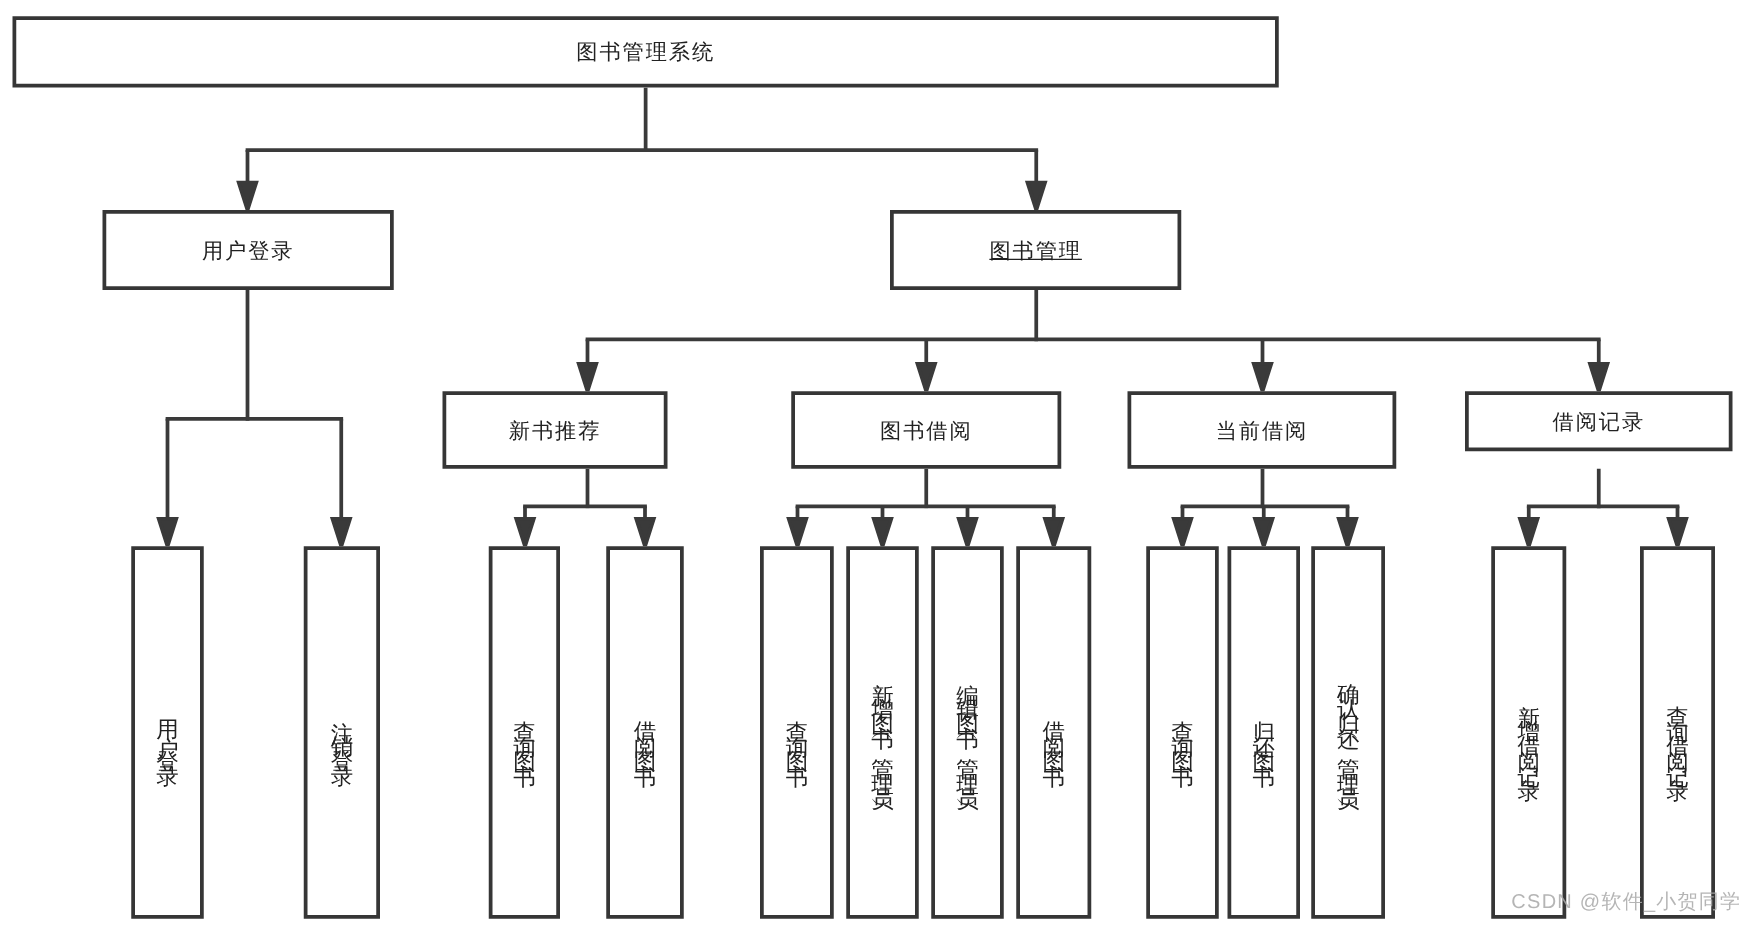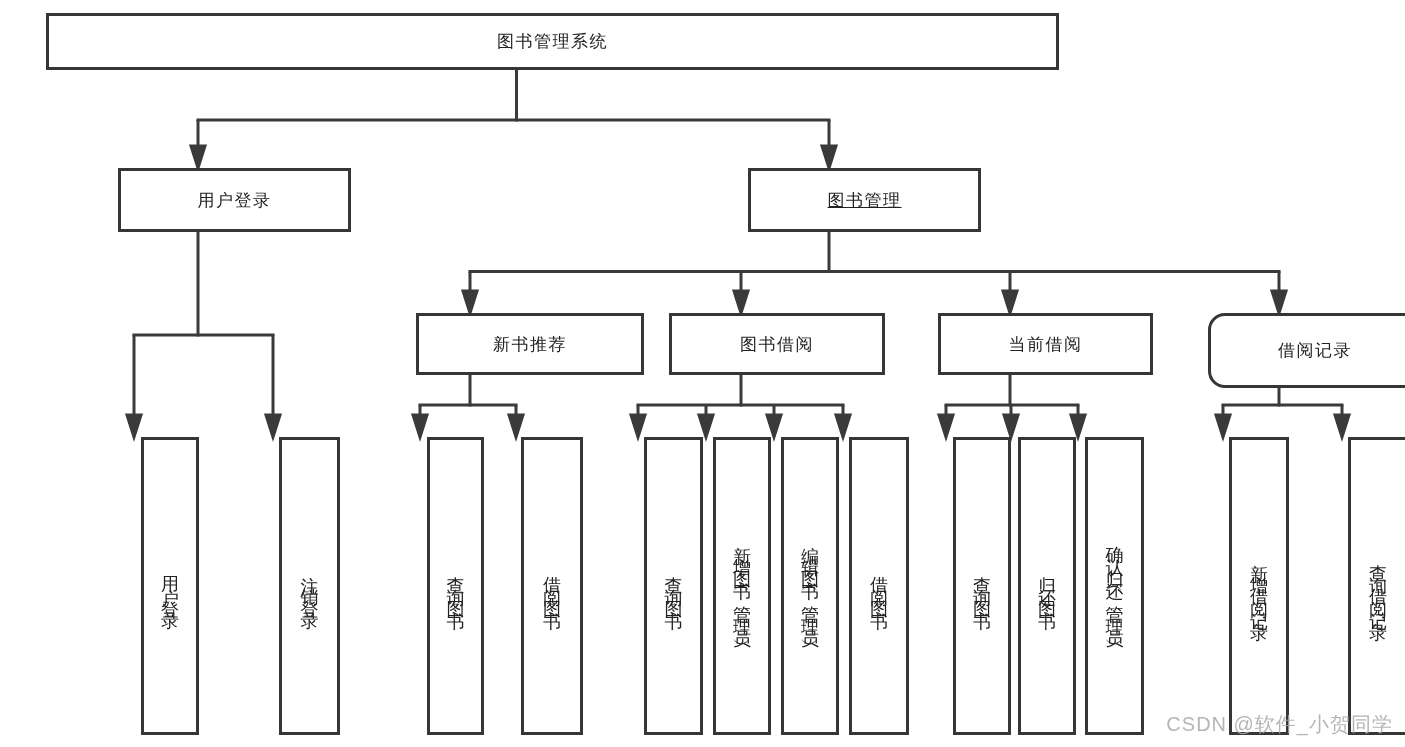--- a/index.html
+++ b/index.html
@@ -16,21 +16,20 @@
     left: 0; top: 0;
     width: 1405px; height: 747px;
     pointer-events: none;
   }
   .node {
     position: absolute;
     background: #ffffff;
     border: 3px solid #363636;
     box-sizing: border-box;
     color: #222222;
-    margin-left: 36px;
   }
   .hbox {
     display: flex;
     align-items: center;
     justify-content: center;
     font-size: 17px;
     letter-spacing: 1.5px;
   }
   .vnode { }
   .vnode > span {
@@ -40,21 +39,21 @@
     writing-mode: vertical-rl;
     font-size: 18px;
     letter-spacing: 12px;
     white-space: nowrap;
     color: #222222;
   }
   .watermark {
     position: absolute;
     right: 12px;
     top: 711px;
-    font-size: 20px;
+    font-size: 16px;
     letter-spacing: 1px;
     color: rgba(168,168,168,0.85);
     z-index: 5;
   }
 </style>
 </head>
 <body>
 
 <div class="canvas">
 
@@ -126,30 +125,30 @@
     <span>图书管理系统</span>
   </div>
 
   <div class="node hbox" style="left:82px; top:168px; width:233px; height:64px;">
     <span>用户登录</span>
   </div>
   <div class="node hbox" style="left:712px; top:168px; width:233px; height:64px;text-decoration:underline;">
     <span>图书管理</span>
   </div>
 
-  <div class="node hbox" style="left:380px; top:313px; width:228px; height:62px;">
+  <div class="node hbox" style="left:354px; top:313px; width:180px; height:62px;">
     <span>新书推荐</span>
   </div>
   <div class="node hbox" style="left:633px; top:313px; width:216px; height:62px;">
     <span>图书借阅</span>
   </div>
   <div class="node hbox" style="left:902px; top:313px; width:215px; height:62px;align-items:center;">
     <span>当前借阅</span>
   </div>
-  <div class="node hbox" style="left:1172px; top:313px; width:214px; height:75px;border-radius:17px;">
+  <div class="node hbox" style="left:1172px; top:313px; width:214px; height:48px;">
     <span>借阅记录</span>
   </div>
 
   <div class="node vnode" style="left:105px; top:437px; width:58px; height:298px;">
     <span>用户登录</span>
   </div>
   <div class="node vnode" style="left:243px; top:437px; width:61px; height:298px;">
     <span>注销登录</span>
   </div>
 

